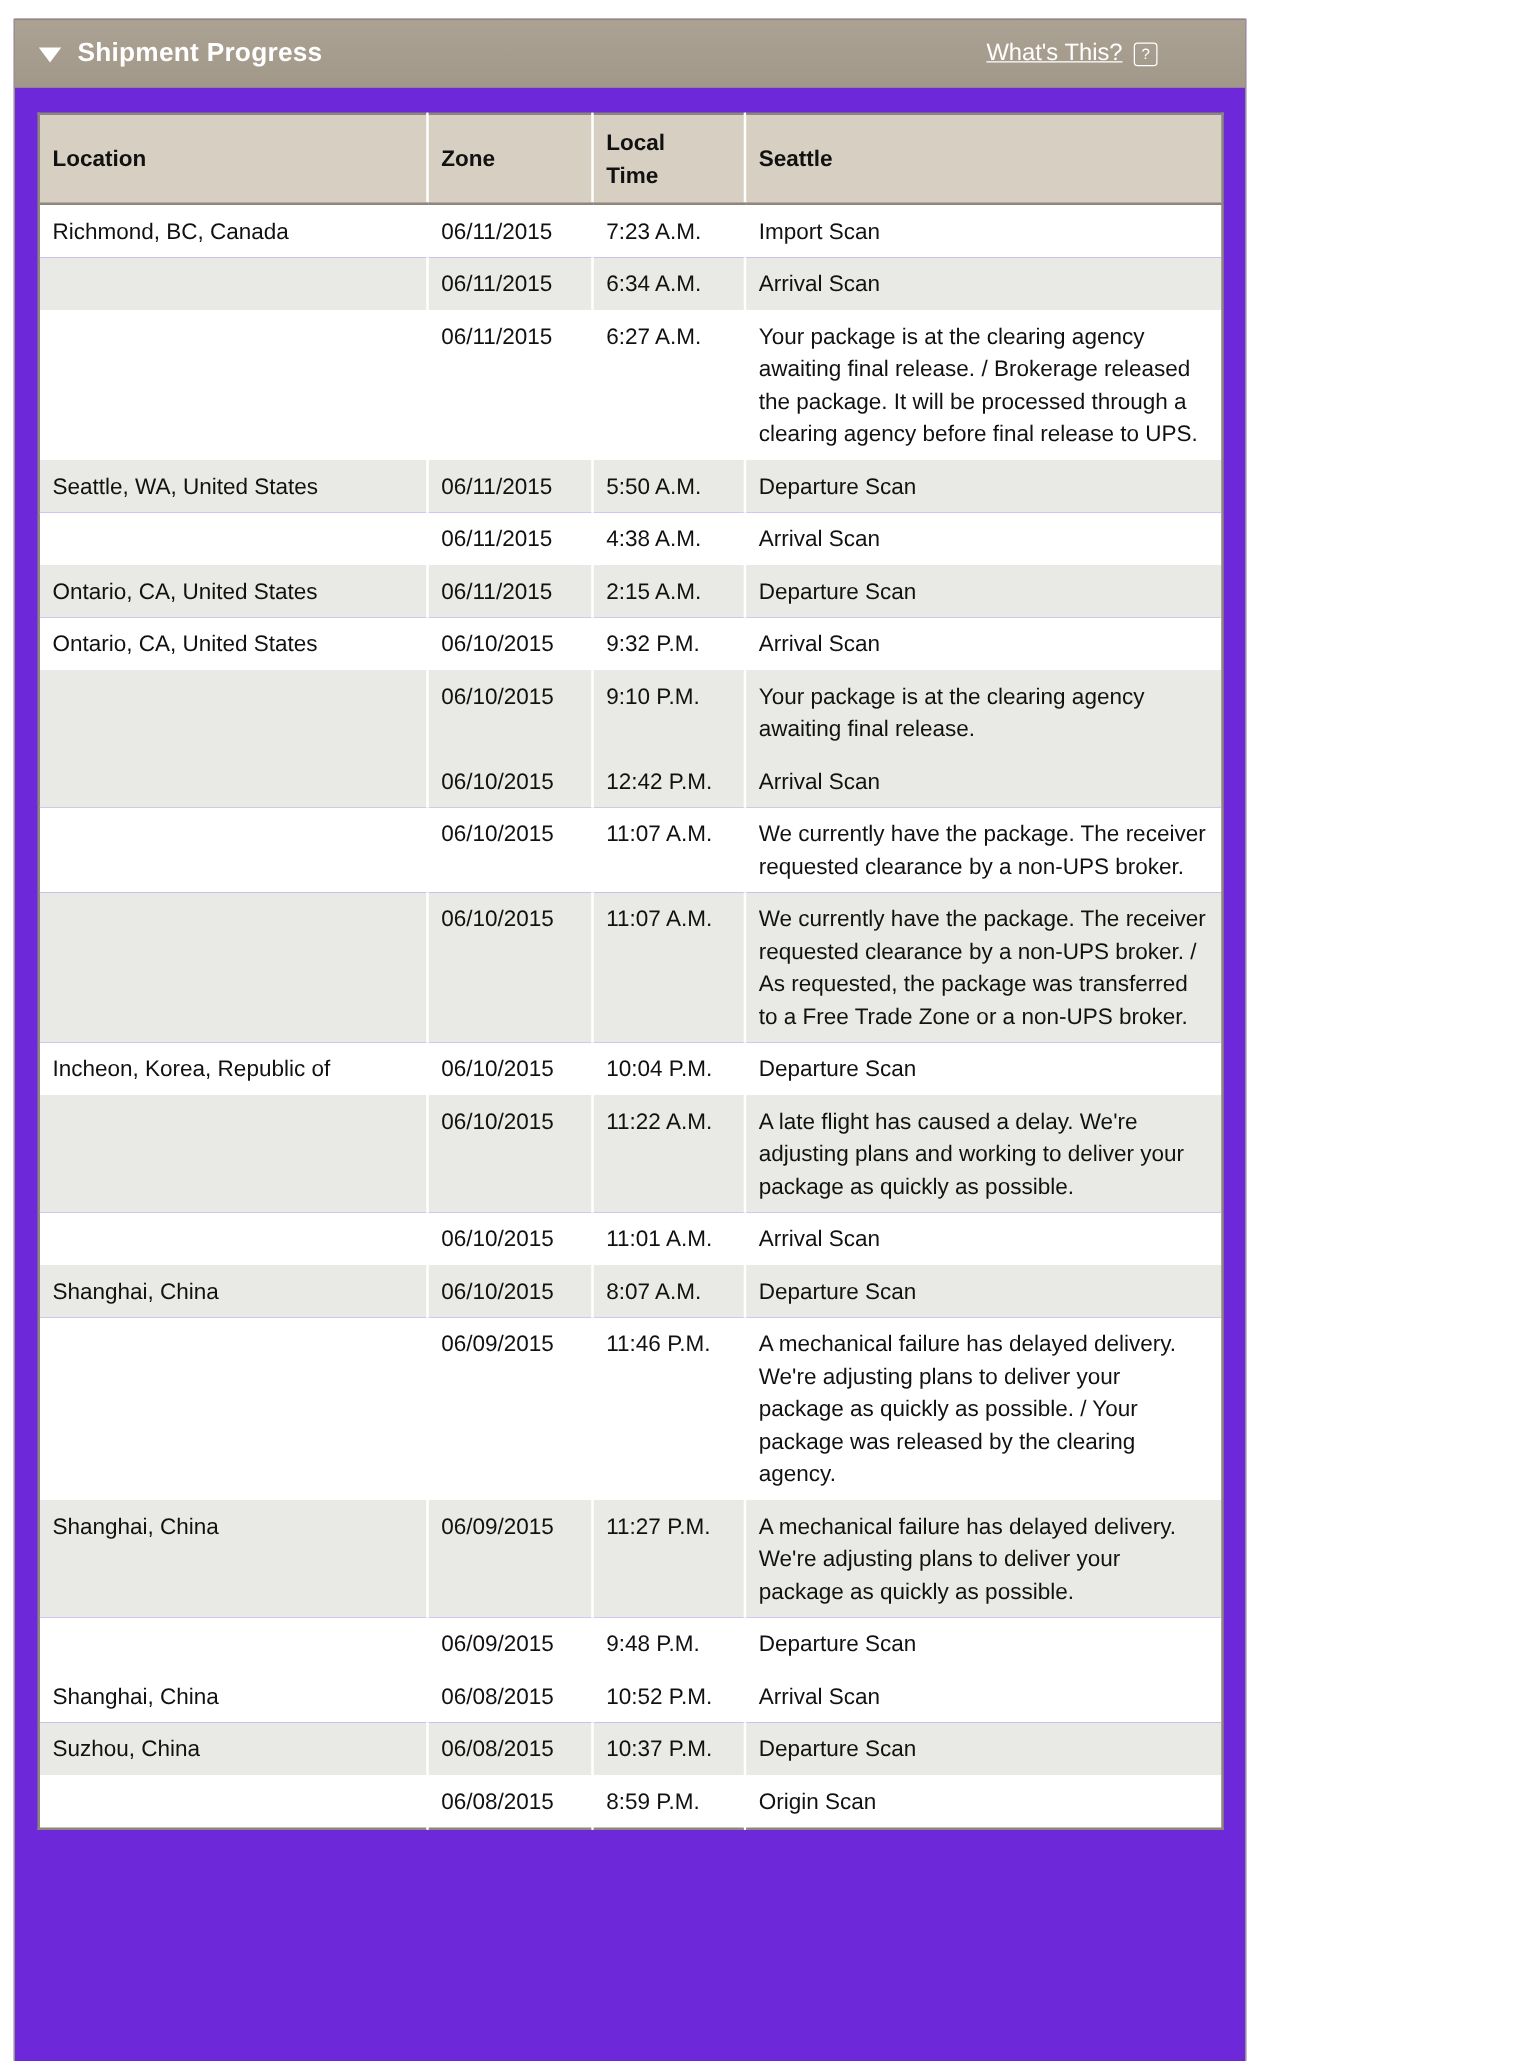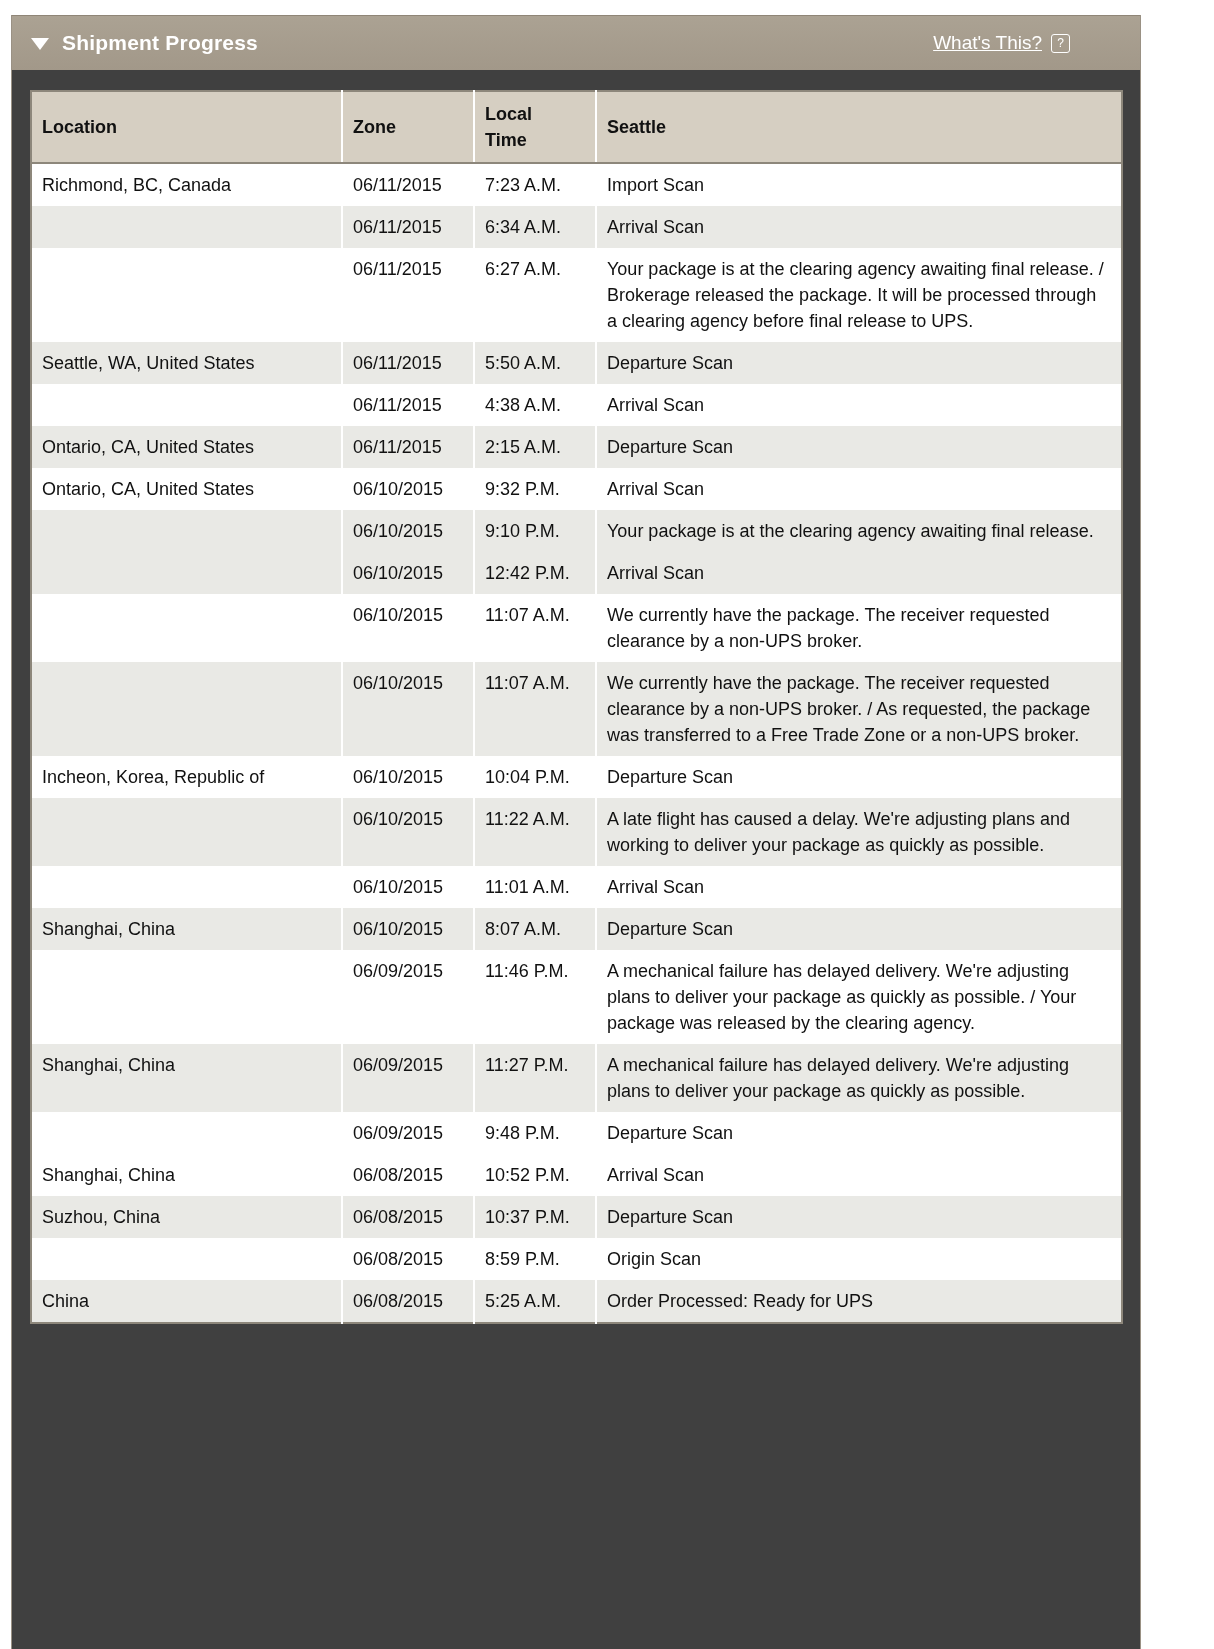--- a/index.html
+++ b/index.html
@@ -12,24 +12,24 @@
     --text:#111111;
   }
   *{box-sizing:border-box;}
   html,body{margin:0;padding:0;}
   body{
     width:1214px;height:1649px;background:#ffffff;overflow:hidden;
     font-family:"Liberation Sans", sans-serif;color:var(--text);
     position:relative;
   }
   .panel{
-    position:absolute;left:11px;top:15px;width:1130px;bottom:0;
+    position:absolute;left:11px;top:15px;width:986px;bottom:0;
     border-left:1px solid var(--panel-border);
     border-right:1px solid var(--panel-border);
-    background:#404040;
+    background:#6d28d9;
   }
   .panel-header{
     height:55px;
     background:linear-gradient(#ab A 0%, #a2988a 100%);
     background:linear-gradient(#aba293,#a29889);
     background-color:var(--bar);
     border-top:1px solid var(--bar-border);
     display:flex;align-items:center;justify-content:space-between;
     padding:0 70px 0 19px;color:#ffffff;
   }
@@ -222,22 +222,16 @@
             <td class="cell-date">06/08/2015</td>
             <td class="cell-time">10:37 P.M.</td>
             <td class="cell-activity">Departure Scan</td>
           </tr>
           <tr>
             <td class="cell-location"></td>
             <td class="cell-date">06/08/2015</td>
             <td class="cell-time">8:59 P.M.</td>
             <td class="cell-activity">Origin Scan</td>
           </tr>
-          <tr class="alt">
-            <td class="cell-location">China</td>
-            <td class="cell-date">06/08/2015</td>
-            <td class="cell-time">5:25 A.M.</td>
-            <td class="cell-activity">Order Processed: Ready for UPS</td>
-          </tr>
         </tbody>
     </table>
   </div>
 </div>
 
 </body></html>

